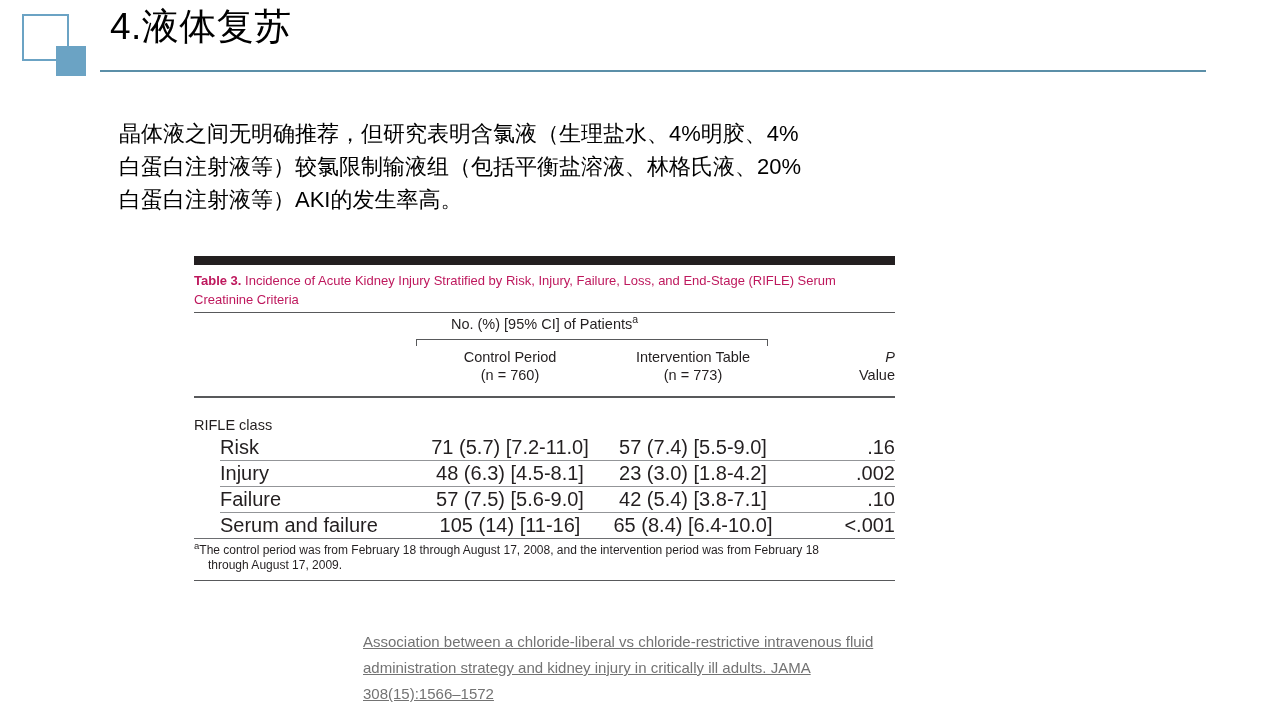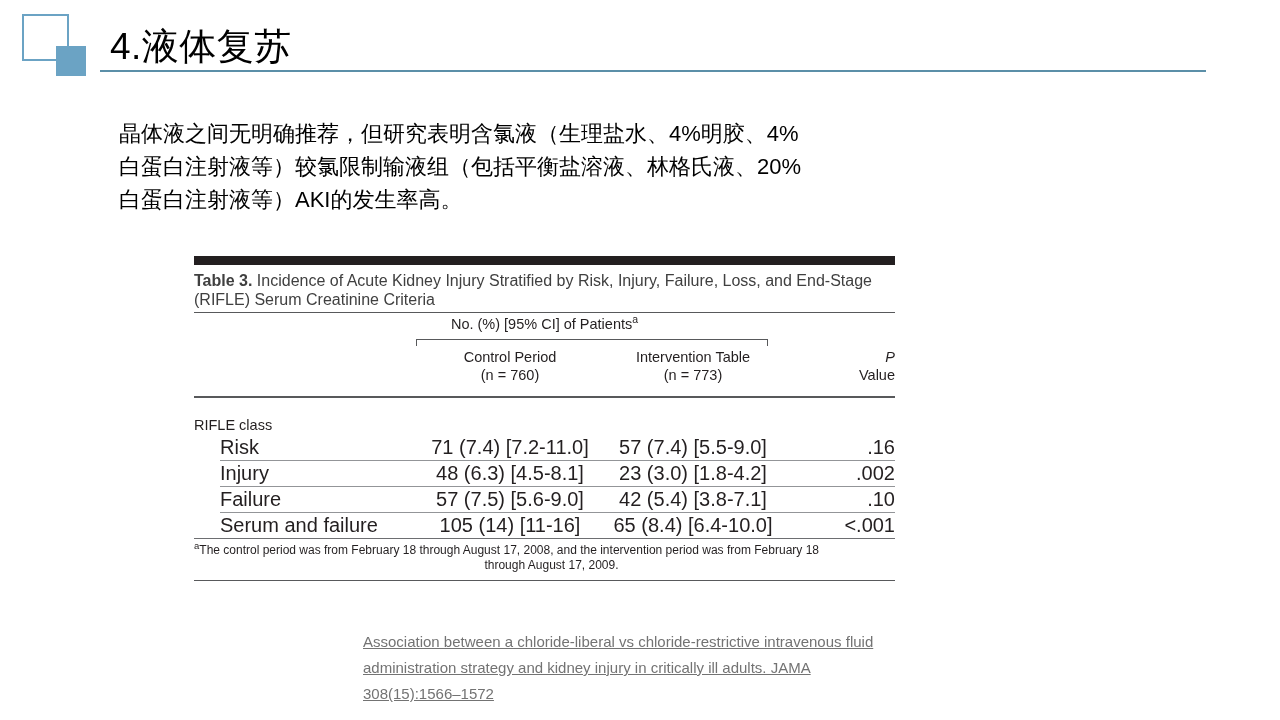--- a/index.html
+++ b/index.html
@@ -39,21 +39,21 @@
     position: absolute;
     left: 56px;
     top: 46px;
     width: 30px;
     height: 30px;
     background: #6BA3C4;
   }
   .slide-title {
     position: absolute;
     left: 110px;
-    top: 24px;
+    top: 4px;
     font-size: 37px;
     line-height: 46px;
     letter-spacing: 0.5px;
     color: #000000;
     white-space: nowrap;
   }
   .header-rule {
     position: absolute;
     left: 100px;
     top: 70px;
@@ -87,23 +87,23 @@
     font-family: "Liberation Sans", "DejaVu Sans", sans-serif;
     color: #231f20;
   }
   .tbl-topbar {
     width: 100%;
     height: 9px;
     background: #231f20;
   }
   .tbl-caption {
     margin-top: 6px;
-    font-size: 16px;
+    font-size: 13px;
     line-height: 19px;
-    color: #404040;
+    color: #be185d;
     padding-bottom: 3px;
   }
   .tbl-caption .cap-label {
     font-weight: bold;
   }
   .rule-full {
     width: 100%;
     height: 1px;
     background: #6d6e71;
   }
@@ -190,21 +190,20 @@
     color: #231f20;
   }
   .tbl-footnote .fn-mark {
     font-size: 9.5px;
     vertical-align: super;
     line-height: 0;
   }
   .tbl-footnote .fn-cont {
     display: block;
     padding-left: 14px;
-    text-align: center;
   }
   .tbl-bottomrule {
     margin-top: 7px;
     width: 100%;
     height: 1.4px;
     background: #58595b;
   }
 
   
   .citation {
@@ -268,21 +267,21 @@
       <div>Value</div>
     </div>
   </div>
 
   <div class="rule-full-dark"></div>
 
   <div class="tbl-rowgroup-label">RIFLE class</div>
 
   <div class="tbl-row">
     <div class="col-stub">Risk</div>
-    <div class="col-ctrl">71 (7.4) [7.2-11.0]</div>
+    <div class="col-ctrl">71 (5.7) [7.2-11.0]</div>
     <div class="col-intv">57 (7.4) [5.5-9.0]</div>
     <div class="col-p">.16</div>
   </div>
   <div class="rule-indent"></div>
 
   <div class="tbl-row">
     <div class="col-stub">Injury</div>
     <div class="col-ctrl">48 (6.3) [4.5-8.1]</div>
     <div class="col-intv">23 (3.0) [1.8-4.2]</div>
     <div class="col-p">.002</div>

